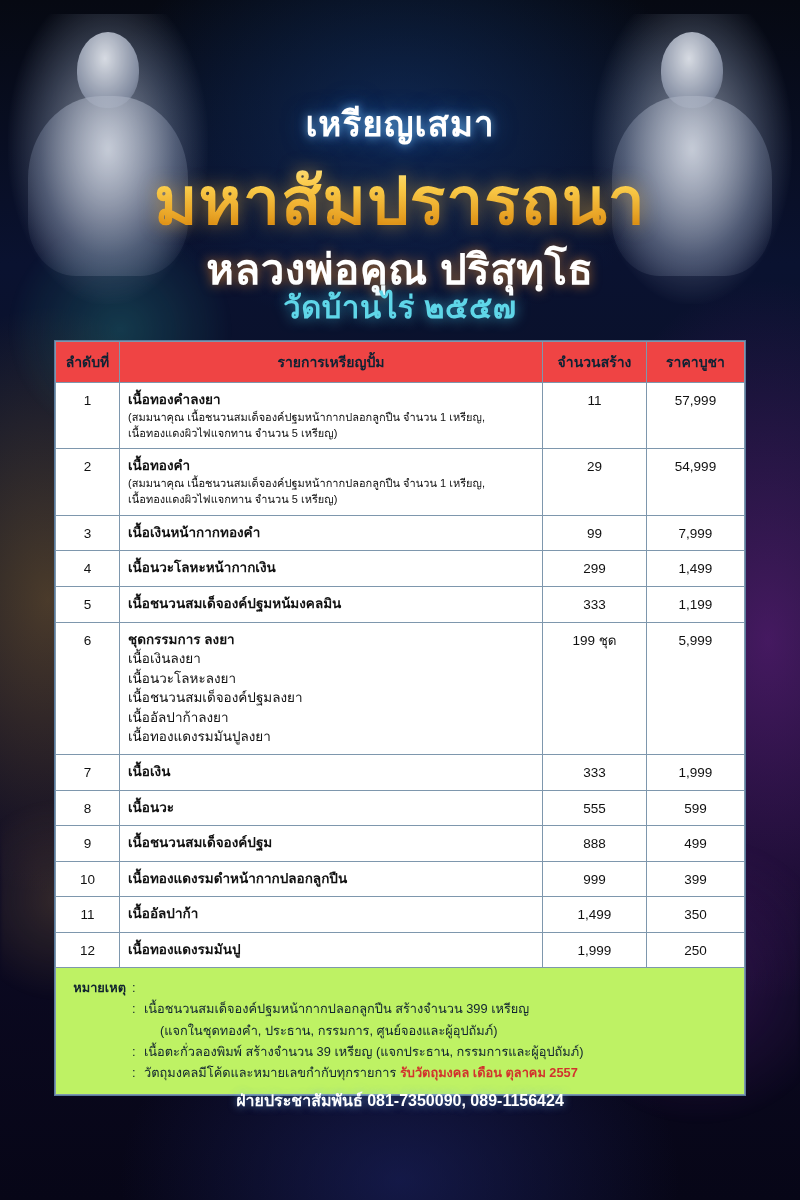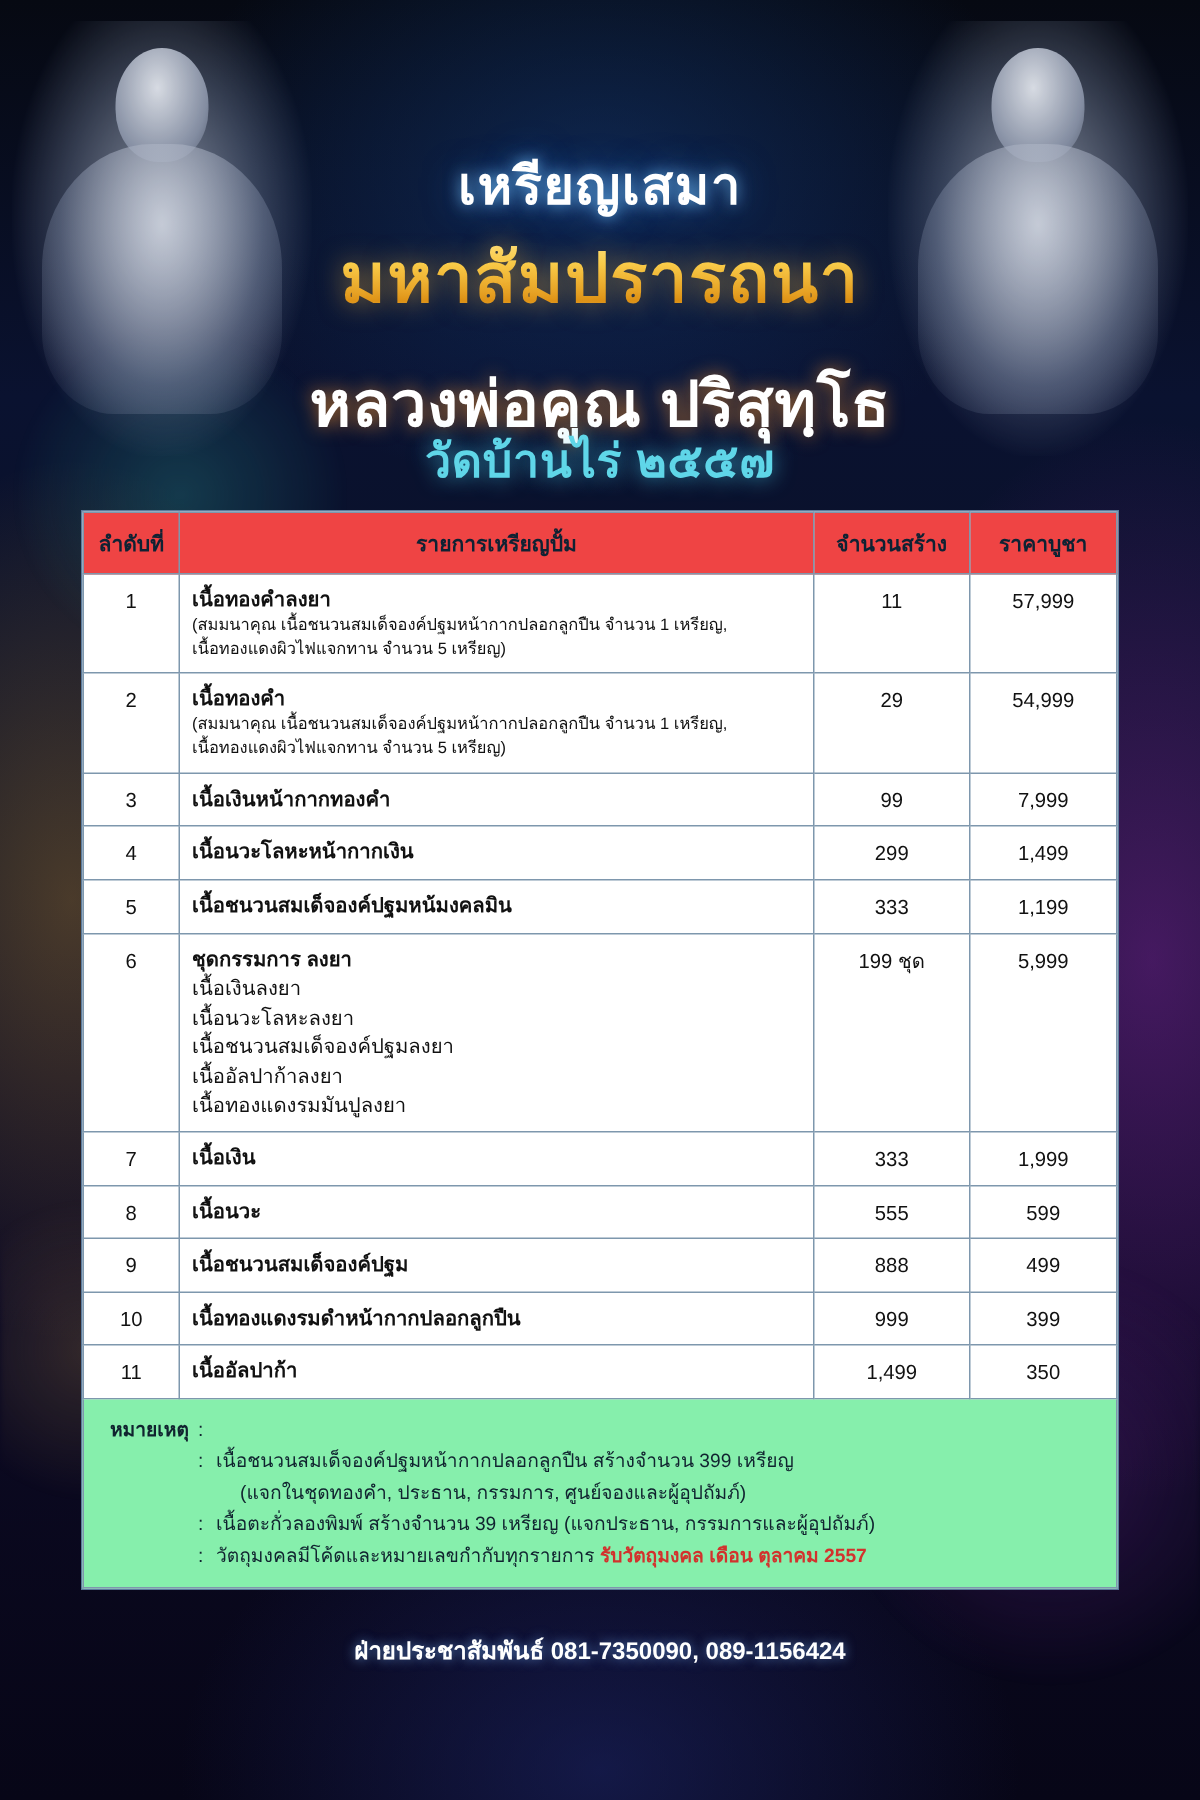--- a/index.html
+++ b/index.html
@@ -52,21 +52,21 @@
   
   .header { position:absolute; left:0; right:0; top:0; height:330px; text-align:center;padding-left:32px; }
   .title-1 {
     position:absolute; left:0; right:0; top:96px;
     font-family:"Liberation Sans", sans-serif; font-size:35px; font-weight:bold;
     color:#ffffff; letter-spacing:1px;
     text-shadow: 0 0 10px rgba(120,200,255,0.8), 0 0 24px rgba(60,140,255,0.6);
   }
   .title-2 {
     position:absolute; left:0; right:0; top:148px;
-    font-size:46px; font-weight:bold; letter-spacing:1px;
+    font-size:66px; font-weight:bold; letter-spacing:1px;
     color:#f7c23a;
     background: linear-gradient(180deg,#fff3b0 0%,#f9cf4d 38%,#d98c12 72%,#f3e08a 100%);
     -webkit-background-clip:text; background-clip:text; color:transparent;
     text-shadow: 0 0 18px rgba(255,190,60,0.55);
   }
   .title-3 {
     position:absolute; left:0; right:0; top:236px;
     font-size:42px; font-weight:bold; color:#ffffff; letter-spacing:0.5px;
     text-shadow: 0 0 12px rgba(255,150,40,0.65);
   }
@@ -92,21 +92,21 @@
   .c-qty { width:104px; text-align:center; }
   .c-price { width:98px; text-align:center; }
   tbody td { padding:7px 8px; line-height:1.45; }
   tbody td.c-no, tbody td.c-qty, tbody td.c-price { padding-top:8px; }
   .item-main { font-weight:bold; }
   .item-sub { font-weight:normal; font-size:11px; }
   .item-list div { font-weight:normal; }
 
   
   .notes {
-    background:#86efac; border:1px solid #7e97ad; border-top:none;
+    background:#bef264; border:1px solid #7e97ad; border-top:none;
     padding:9px 10px 11px 10px; font-size:12.8px; color:#10232f; line-height:1.65;
   }
   .notes-row { display:flex; }
   .notes-label { width:66px; flex:0 0 66px; text-align:right; font-weight:bold; padding-right:6px; }
   .notes-colon { width:12px; flex:0 0 12px; }
   .notes-text { flex:1; }
   .notes-text .indent { padding-left:16px; }
   .hl { color:#d2322d; font-weight:bold;margin-top:24px; }
 
   
@@ -241,20 +241,28 @@
           <td class="c-price">399</td>
         </tr>
         <tr>
           <td class="c-no">11</td>
           <td class="c-item">
             <div class="item-main">เนื้ออัลปาก้า</div>
           </td>
           <td class="c-qty">1,499</td>
           <td class="c-price">350</td>
         </tr>
+        <tr>
+          <td class="c-no">12</td>
+          <td class="c-item">
+            <div class="item-main">เนื้อทองแดงรมมันปู</div>
+          </td>
+          <td class="c-qty">1,999</td>
+          <td class="c-price">250</td>
+        </tr>
       </tbody>
   </table>
 
   <div class="notes">
     <div class="notes-row">
       <div class="notes-label">หมายเหตุ</div>
       <div class="notes-colon">:</div>
     </div>
     <div class="notes-row">
       <div class="notes-label"></div>

